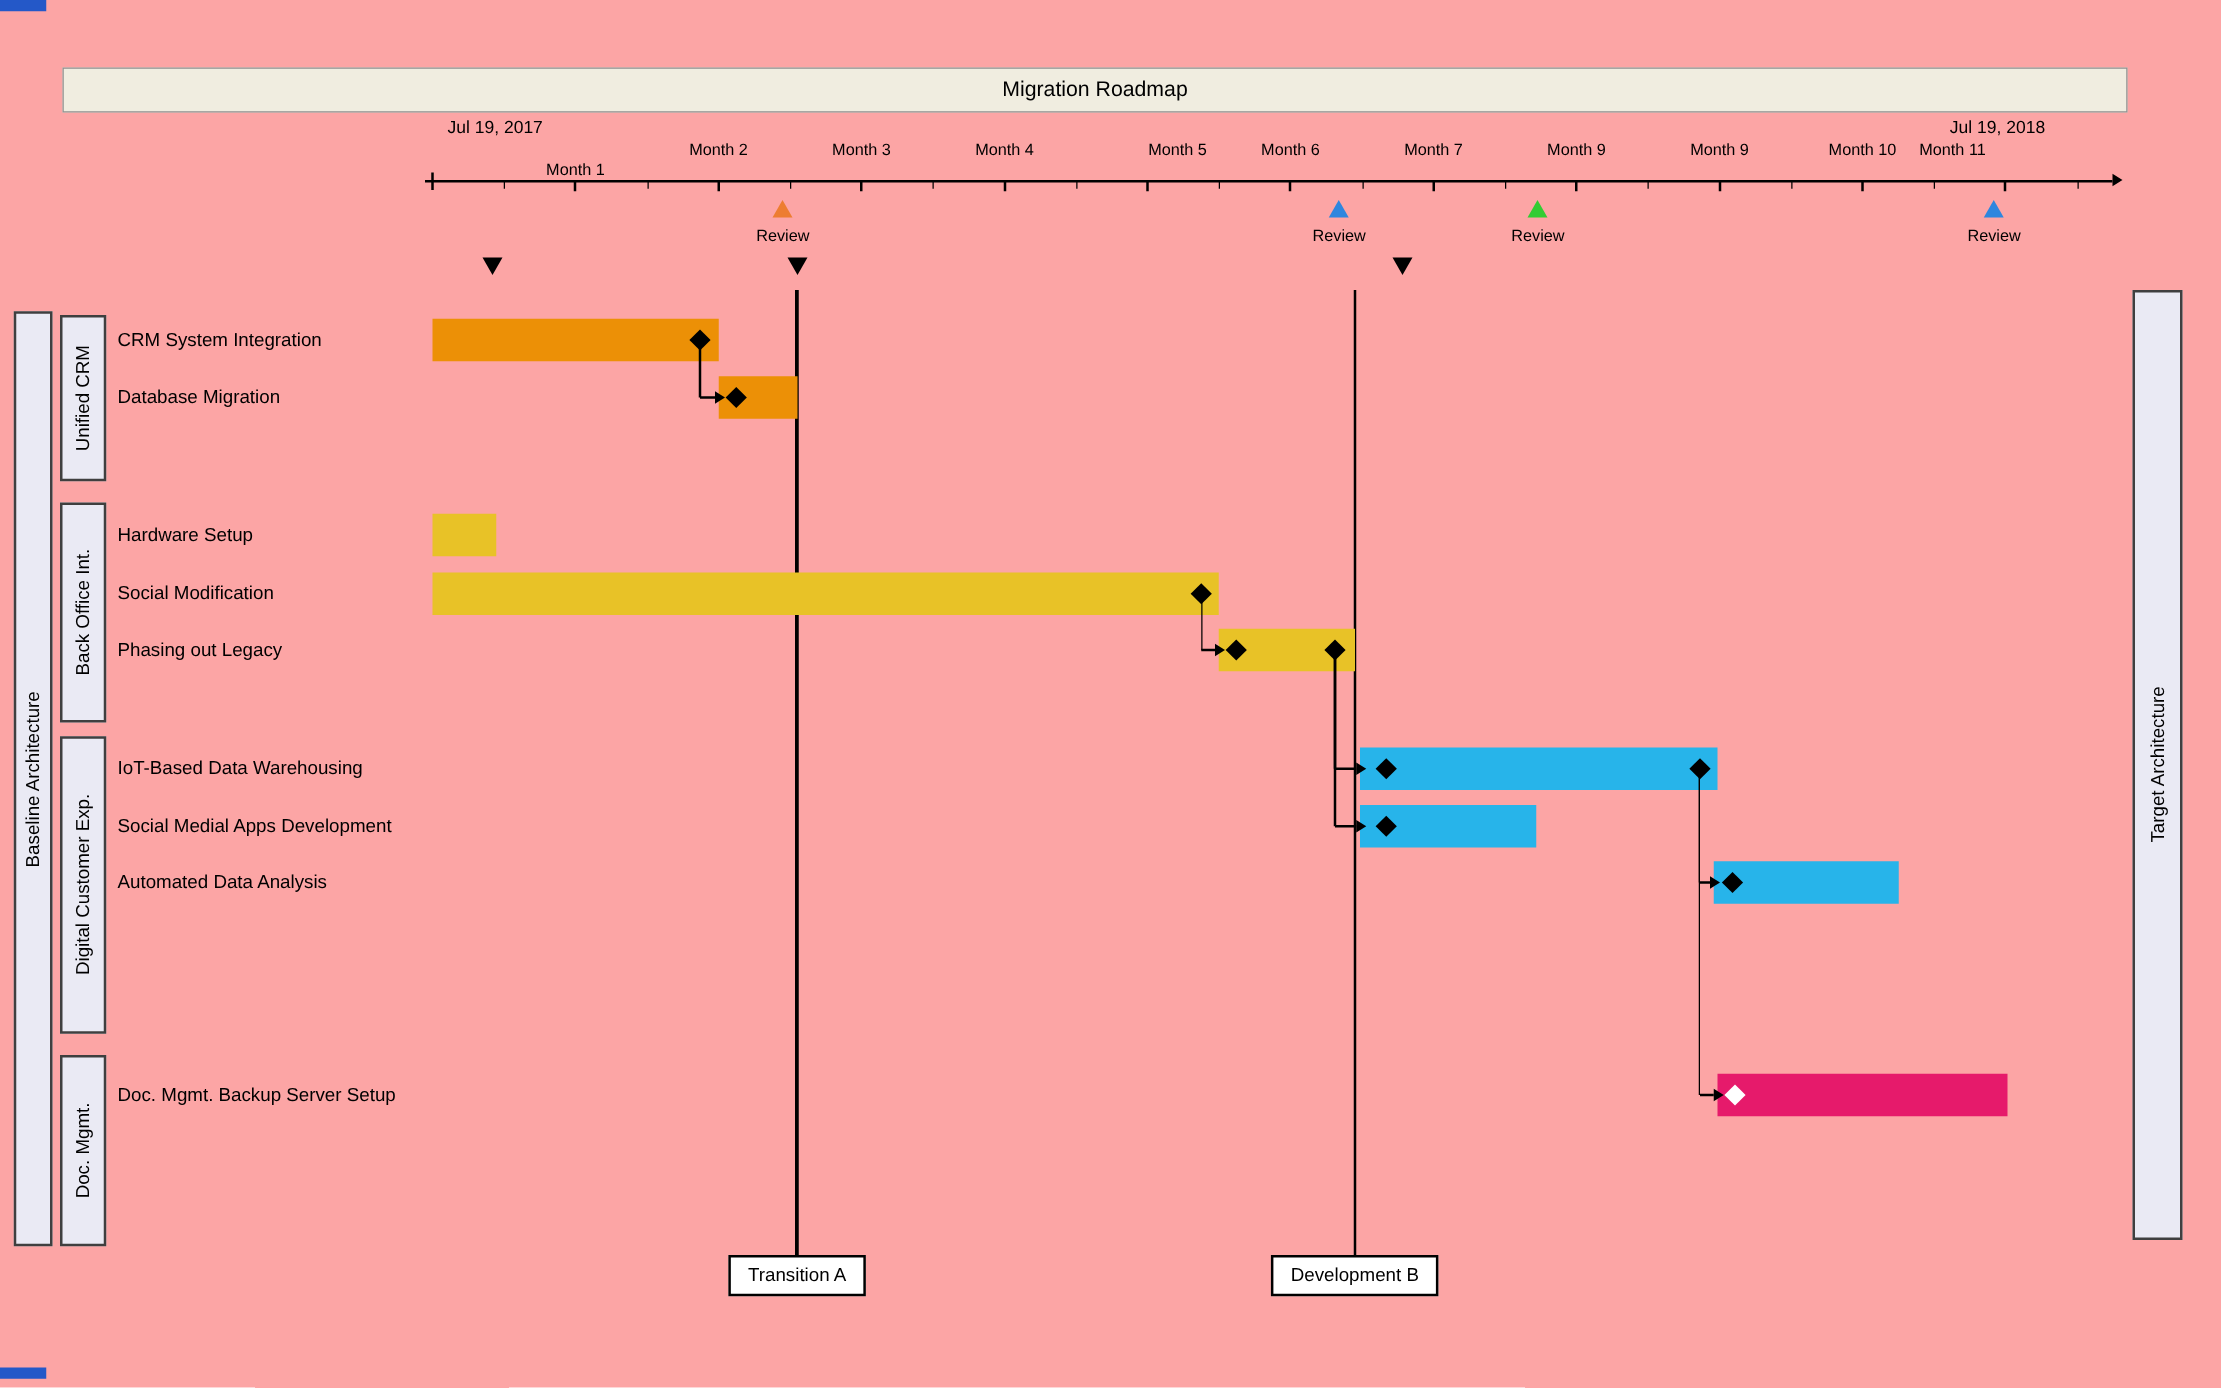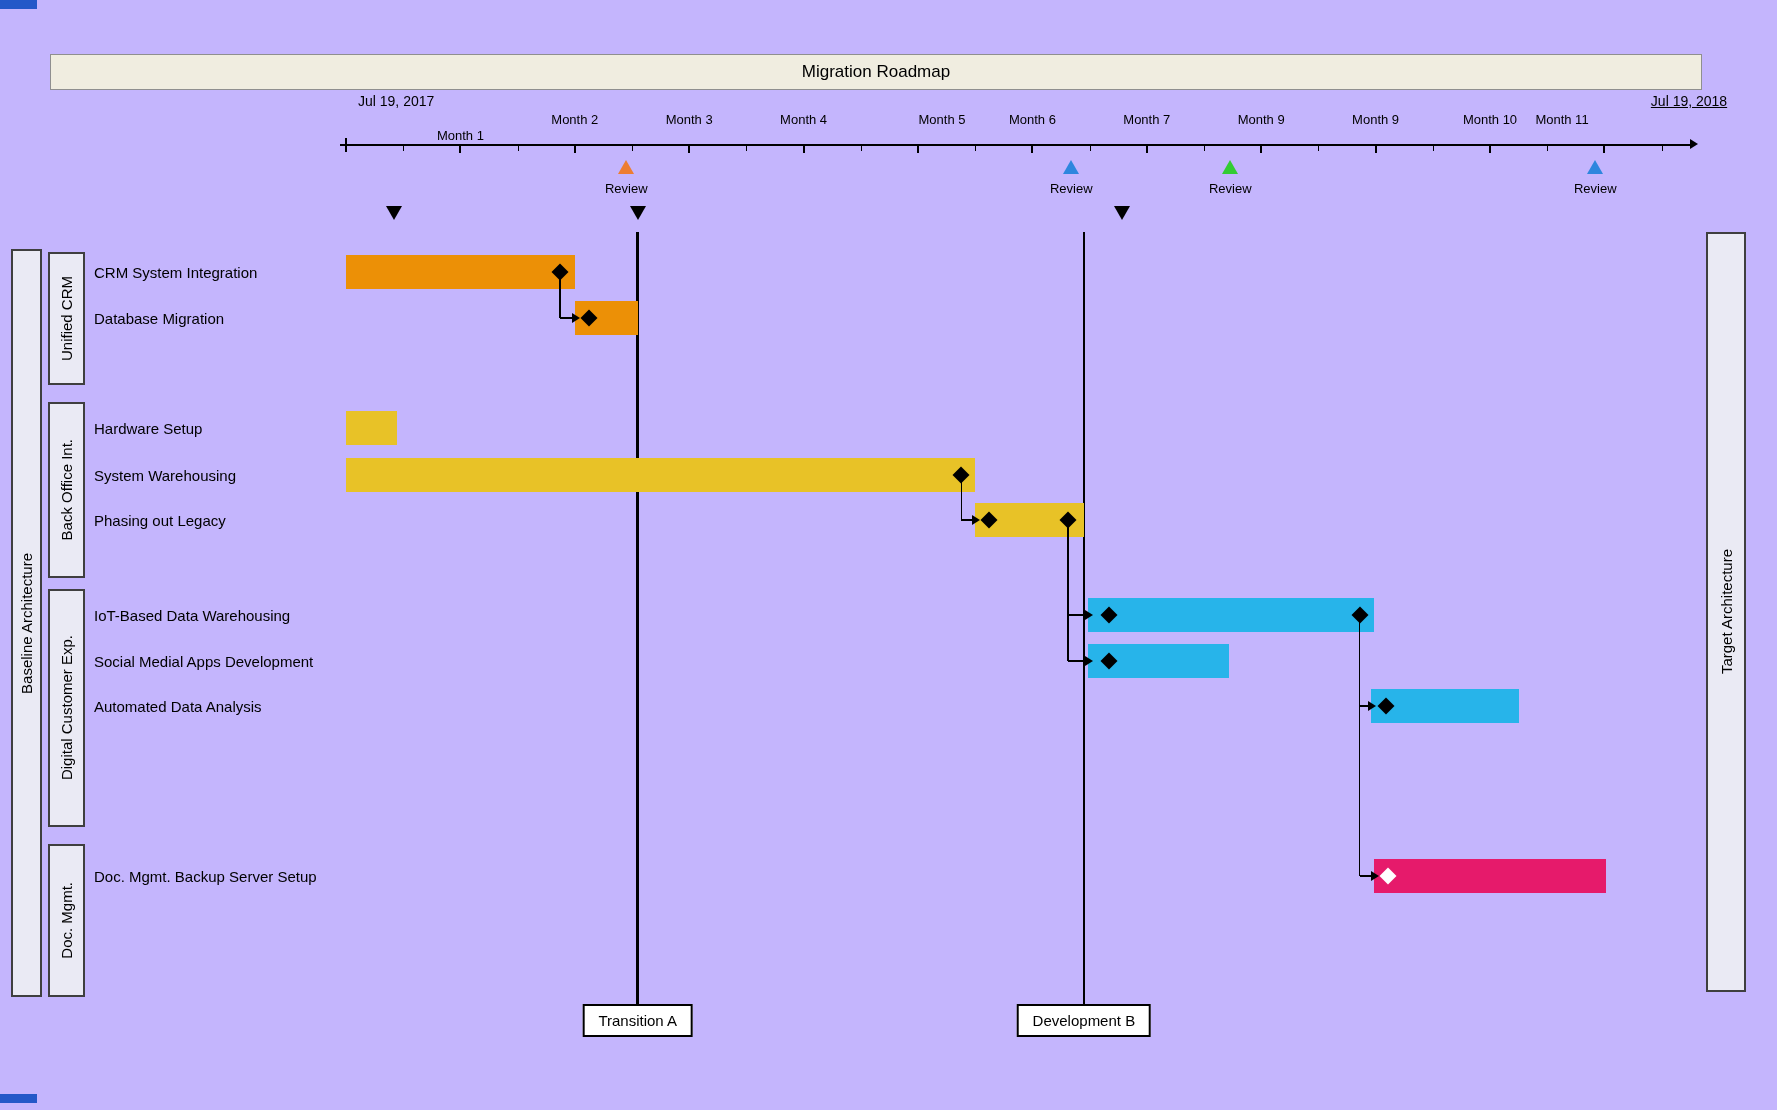--- a/index.html
+++ b/index.html
@@ -1,16 +1,16 @@
 <!DOCTYPE html>
 <html><head>
 <meta charset="utf-8">
 <style>
   html,body{margin:0;padding:0;background:#ffffff;}
-  #stage{position:relative;width:1777px;height:1110px;background:#c4b5fd;
+  #stage{position:relative;width:1777px;height:1110px;background:#fca5a5;
          font-family:"Liberation Sans",sans-serif;color:#000;overflow:hidden;}
   #chart{position:absolute;left:0;top:0;width:100%;height:100%;}
   #chart>div{position:absolute;box-sizing:border-box;}
   .title-bar{position:absolute;left:50px;top:54px;width:1650px;height:34px;
              background:#F0EDE0;border:1px solid #8F8F8F;display:flex;
              align-items:center;justify-content:center;font-size:17px;}
   .panel{position:absolute;background:#EAEAF4;border:2px solid #3F3F3F;
          display:flex;align-items:center;justify-content:center;box-sizing:border-box;}
   .outer-left{left:11px;top:249px;width:31px;height:748px;}
   .outer-right{left:1706px;top:232px;width:40px;height:760px;}
@@ -85,21 +85,21 @@
       <div class="vline" style="left: 746.4px; top: 145px; width: 1px; height: 6px;"></div>
       <div class="vline" style="left: 860.8px; top: 145px; width: 1px; height: 6px;"></div>
       <div class="vline" style="left: 975.2px; top: 145px; width: 1px; height: 6px;"></div>
       <div class="vline" style="left: 1089.6px; top: 145px; width: 1px; height: 6px;"></div>
       <div class="vline" style="left: 1204px; top: 145px; width: 1px; height: 6px;"></div>
       <div class="vline" style="left: 1318.4px; top: 145px; width: 1px; height: 6px;"></div>
       <div class="vline" style="left: 1432.8px; top: 145px; width: 1px; height: 6px;"></div>
       <div class="vline" style="left: 1547.2px; top: 145px; width: 1px; height: 6px;"></div>
       <div class="vline" style="left: 1661.6px; top: 145px; width: 1px; height: 6px;"></div>
       <div class="date-label" style="left: 358px; top: 93px;">Jul 19, 2017</div>
-      <div class="date-label" style="left: 1689px; top: 93px; transform: translateX(-50%); text-decoration: underline;">Jul 19, 2018</div>
+      <div class="date-label" style="left: 1598px; top: 93px; transform: translateX(-50%);">Jul 19, 2018</div>
       <div class="tri-up" style="left: 618.28px; top: 160px; border-bottom-color: rgb(237, 125, 49);"></div>
       <div class="review-label" style="left: 626.28px; top: 181px;">Review</div>
       <div class="tri-up" style="left: 1063.3px; top: 160px; border-bottom-color: rgb(46, 134, 222);"></div>
       <div class="review-label" style="left: 1071.3px; top: 181px;">Review</div>
       <div class="tri-up" style="left: 1222.31px; top: 160px; border-bottom-color: rgb(51, 204, 51);"></div>
       <div class="review-label" style="left: 1230.31px; top: 181px;">Review</div>
       <div class="tri-up" style="left: 1587.25px; top: 160px; border-bottom-color: rgb(46, 134, 222);"></div>
       <div class="review-label" style="left: 1595.25px; top: 181px;">Review</div>
       <div class="tri-down" style="left: 386.048px; top: 206px;"></div>
       <div class="tri-down" style="left: 629.72px; top: 206px;"></div>
@@ -115,21 +115,21 @@
       <div class="bar" style="left: 346px; top: 255px; width: 228.8px; height: 34px; background: rgb(236, 144, 6);"></div>
       <div class="diamond" style="left: 559.928px; top: 272px; background: rgb(0, 0, 0);"></div>
       <div class="task-label" style="left: 94px; top: 318px;">Database Migration</div>
       <div class="bar" style="left: 574.8px; top: 301px; width: 62.92px; height: 34px; background: rgb(236, 144, 6);"></div>
       <div class="diamond" style="left: 588.528px; top: 318px; background: rgb(0, 0, 0);"></div>
       <div class="group-panel" style="left: 48px; top: 402px; width: 37px; height: 176px;">
         <span class="vtext">Back Office Int.</span>
       </div>
       <div class="task-label" style="left: 94px; top: 428px;">Hardware Setup</div>
       <div class="bar" style="left: 346px; top: 411px; width: 51.48px; height: 34px; background: rgb(232, 194, 39);"></div>
-      <div class="task-label" style="left: 94px; top: 475px;">System Warehousing</div>
+      <div class="task-label" style="left: 94px; top: 475px;">Social Modification</div>
       <div class="bar" style="left: 346px; top: 458px; width: 629.2px; height: 34px; background: rgb(232, 194, 39);"></div>
       <div class="diamond" style="left: 961.472px; top: 475px; background: rgb(0, 0, 0);"></div>
       <div class="task-label" style="left: 94px; top: 520px;">Phasing out Legacy</div>
       <div class="bar" style="left: 975.2px; top: 503px; width: 108.68px; height: 34px; background: rgb(232, 194, 39);"></div>
       <div class="diamond" style="left: 988.928px; top: 520px; background: rgb(0, 0, 0);"></div>
       <div class="diamond" style="left: 1067.86px; top: 520px; background: rgb(0, 0, 0);"></div>
       <div class="group-panel" style="left: 48px; top: 589px; width: 37px; height: 238px;">
         <span class="vtext">Digital Customer Exp.</span>
       </div>
       <div class="task-label" style="left: 94px; top: 615px;">IoT-Based Data Warehousing</div>

